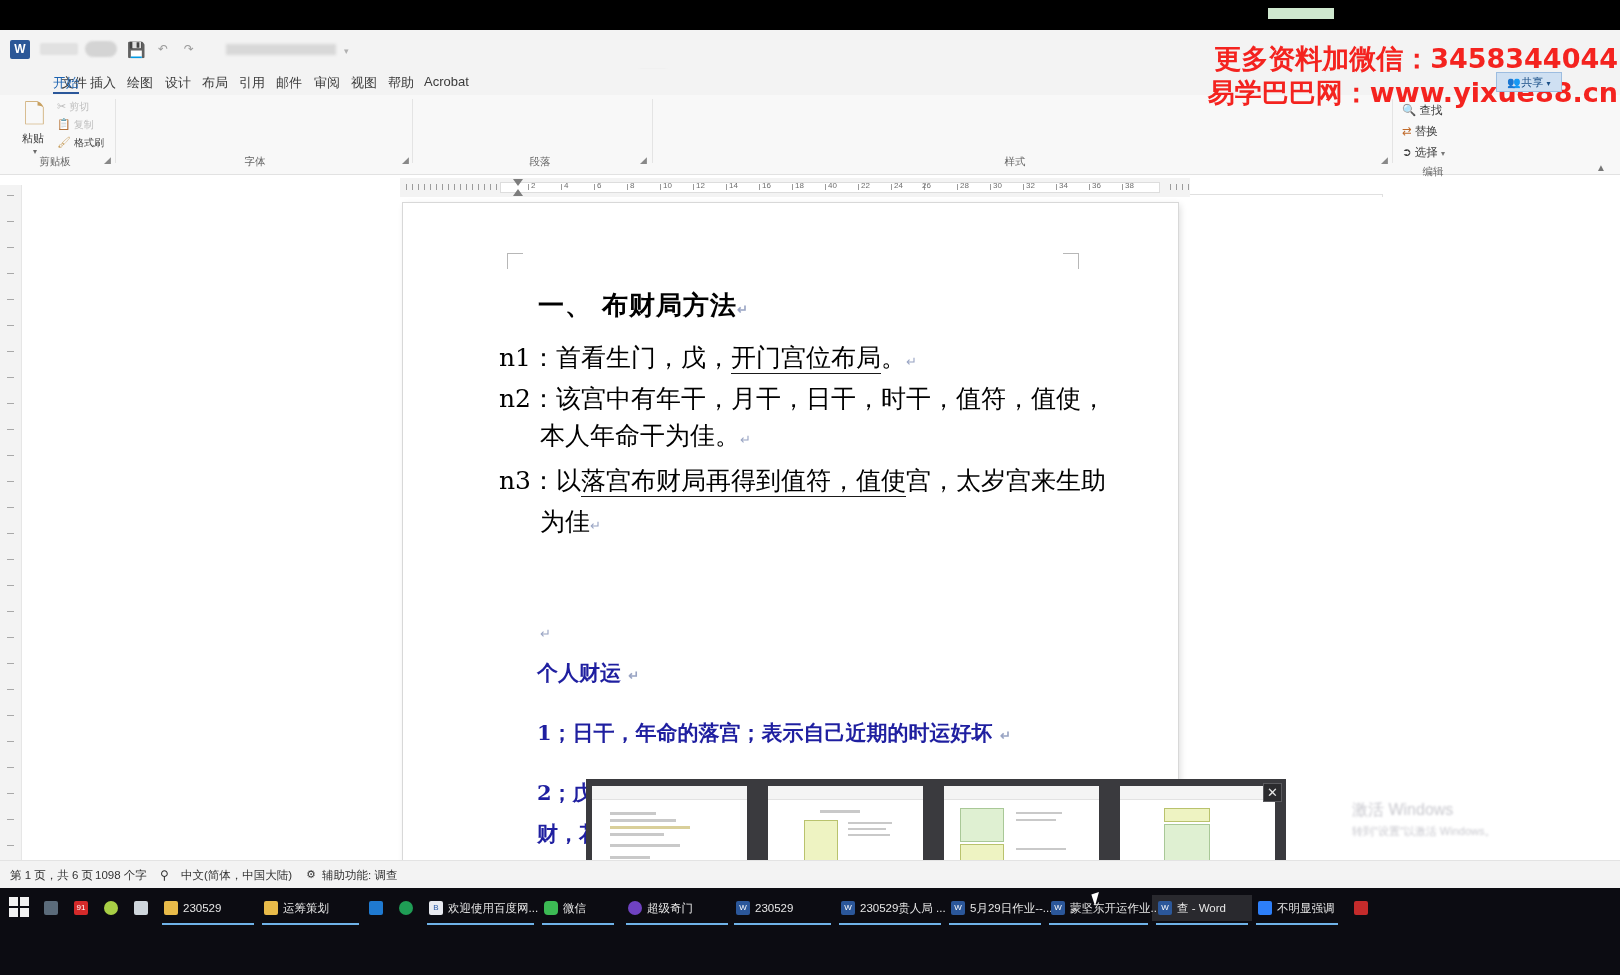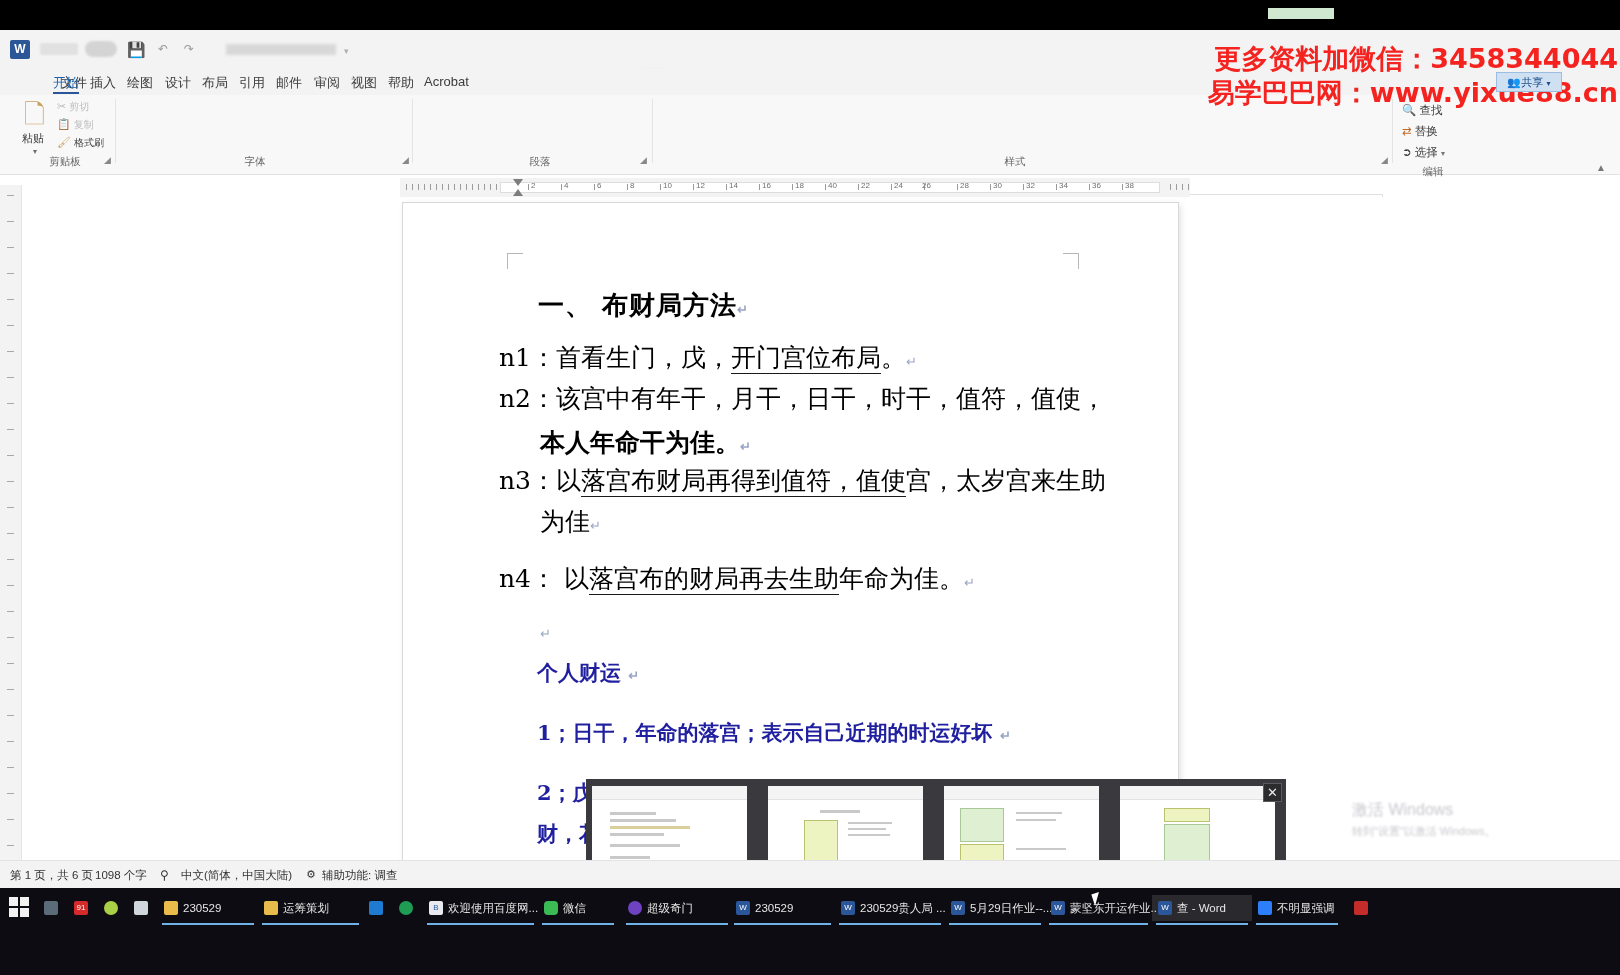--- a/index.html
+++ b/index.html
@@ -160,21 +160,21 @@
   </div>
 
   <div class="ribbon">
 
     <div class="ri" style="left:24px;top:6px;font-size:26px;color:#c8a060;">🗋</div>
     <div class="ri ri-sm" style="left:22px;top:38px;font-size:11px;">粘贴</div>
     <div class="cm" style="left:33px;top:52px;">▾</div>
     <div class="ri ri-sm" style="left:57px;top:6px;color:#bdbdbd;">✂ <span style="font-size:10px;">剪切</span></div>
     <div class="ri ri-sm" style="left:57px;top:24px;color:#bdbdbd;">📋 <span style="font-size:10px;">复制</span></div>
     <div class="ri ri-sm" style="left:57px;top:42px;color:#c8a060;">🖌 <span style="font-size:10px;color:#3a3a3a;">格式刷</span></div>
-    <div class="grp-label" style="left:20px;width:90px;">剪贴板</div>
+    <div class="grp-label" style="left:10px;width:90px;">剪贴板</div>
     <div class="dlg" style="left:104px;">◢</div>
     <div class="grp-sep" style="left:115px;"></div>
 
     <div class="fontbox" style="left:122px;top:107px;width:97px;">等线 (中文正文)</div>
     <div class="cm" style="left:207px;top:116px;">▾</div>
     <div class="fontbox" style="left:223px;top:107px;width:40px;">小一</div>
     <div class="cm" style="left:251px;top:116px;">▾</div>
     <div class="ri" style="left:268px;top:109px;">A↑</div>
     <div class="ri" style="left:289px;top:109px;font-size:12px;">A↓</div>
     <div class="ri ri-sm" style="left:310px;top:111px;">Aa</div>
@@ -372,34 +372,31 @@
         <span>一、 布财局方法</span><span class="pm">↵</span>
       </div>
 
       <div class="ptxt" style="left:96px;top:138px;font-size:25px;">
         <span>n1：首看生门，戊，</span><span class="u">开门宫位布局</span><span>。</span><span class="pm">↵</span>
       </div>
 
       <div class="ptxt" style="left:96px;top:179px;font-size:25px;">
         <span>n2：该宫中有年干，月干，日干，时干，值符，值使，</span>
       </div>
-      <div class="ptxt" style="left:137px;top:223px;font-size:25px;font-weight:bold;">
+      <div class="ptxt" style="left:137px;top:216px;font-size:25px;">
         <span>本人年命干为佳。</span><span class="pm">↵</span>
       </div>
 
       <div class="ptxt" style="left:96px;top:261px;font-size:25px;">
         <span>n3：以</span><span class="u">落宫布财局再得到值符，值使</span><span>宫，太岁宫来生助</span>
       </div>
       <div class="ptxt" style="left:137px;top:302px;font-size:25px;">
         <span>为佳</span><span class="pm">↵</span>
       </div>
 
-      <div class="ptxt" style="left:96px;top:359px;font-size:25px;">
-        <span>n4：    以</span><span class="u">落宫布的财局再去生助</span><span>年命为佳。</span><span class="pm">↵</span>
-      </div>
 
       <div class="ptxt" style="left:137px;top:412px;font-size:25px;">
         <span class="pm">↵</span>
       </div>
 
       <div class="ptxt blue" style="left:134px;top:456px;font-size:21px;font-weight:bold;">
         <span>个人财运</span> <span class="pm">↵</span>
       </div>
 
       <div class="ptxt blue" style="left:134px;top:516px;font-size:21px;font-weight:bold;">

